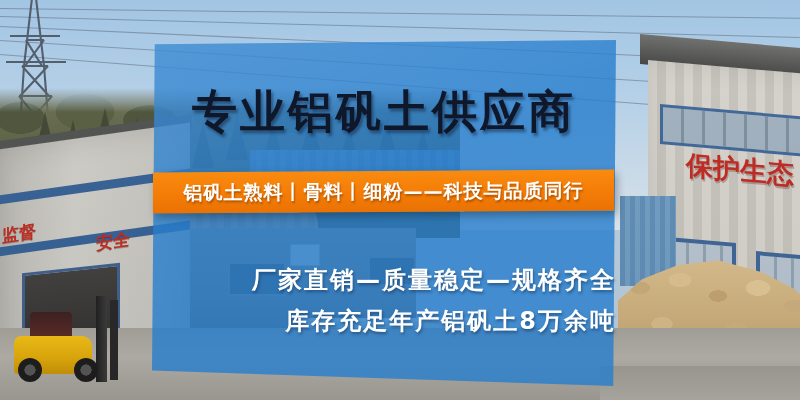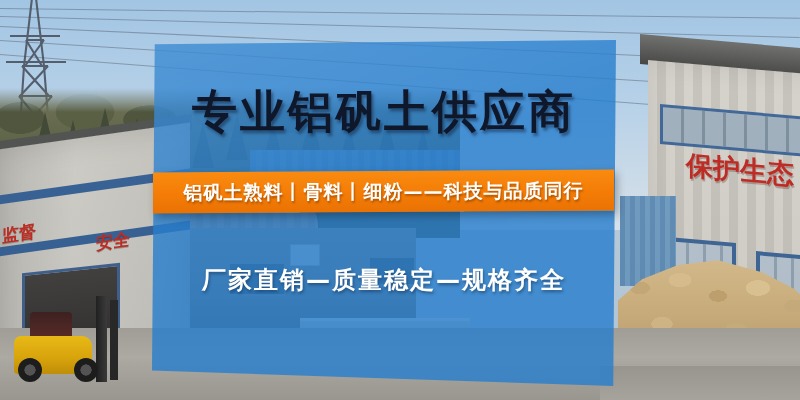--- a/index.html
+++ b/index.html
@@ -314,21 +314,21 @@
     letter-spacing: 1px;
     font-family: "DejaVu Sans", sans-serif;
     text-shadow: 1px 2px 2px rgba(120,55,0,.55);
     white-space: nowrap;
   }
 
   .sub {
     position: absolute;
     left: 152px;
     width: 464px;
-    text-align: center;
+    text-align: right;
     color: #ffffff;
     font-size: 24px;
     font-weight: 700;
     letter-spacing: 2px;
     font-family: "DejaVu Sans", sans-serif;
     text-shadow: 1px 2px 3px rgba(15,45,80,.55);
     white-space: nowrap;
   }
   .sub1 { top: 264px; }
   .sub2 { top: 305px; }
@@ -421,14 +421,15 @@
   </div>
 
   <div class="title">专业铝矾土供应商</div>
 
   <div class="orange-bar">
     <span class="orange-bar-text">铝矾土熟料丨骨料丨细粉——科技与品质同行</span>
   </div>
 
   <div class="sub sub1">厂家直销—质量稳定—规格齐全</div>
 
+  <div class="sub sub2">库存充足年产铝矾土8万余吨</div>
 
 </div>
 
 </body></html>

